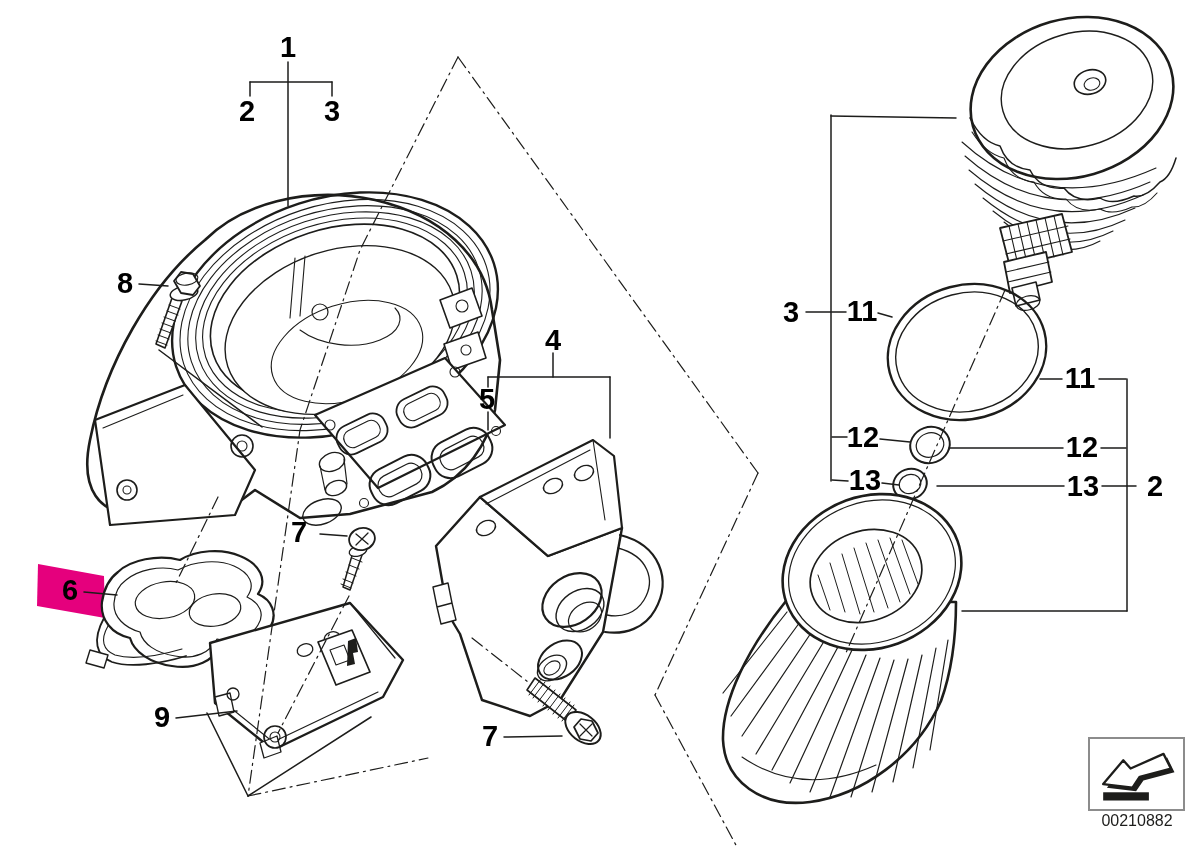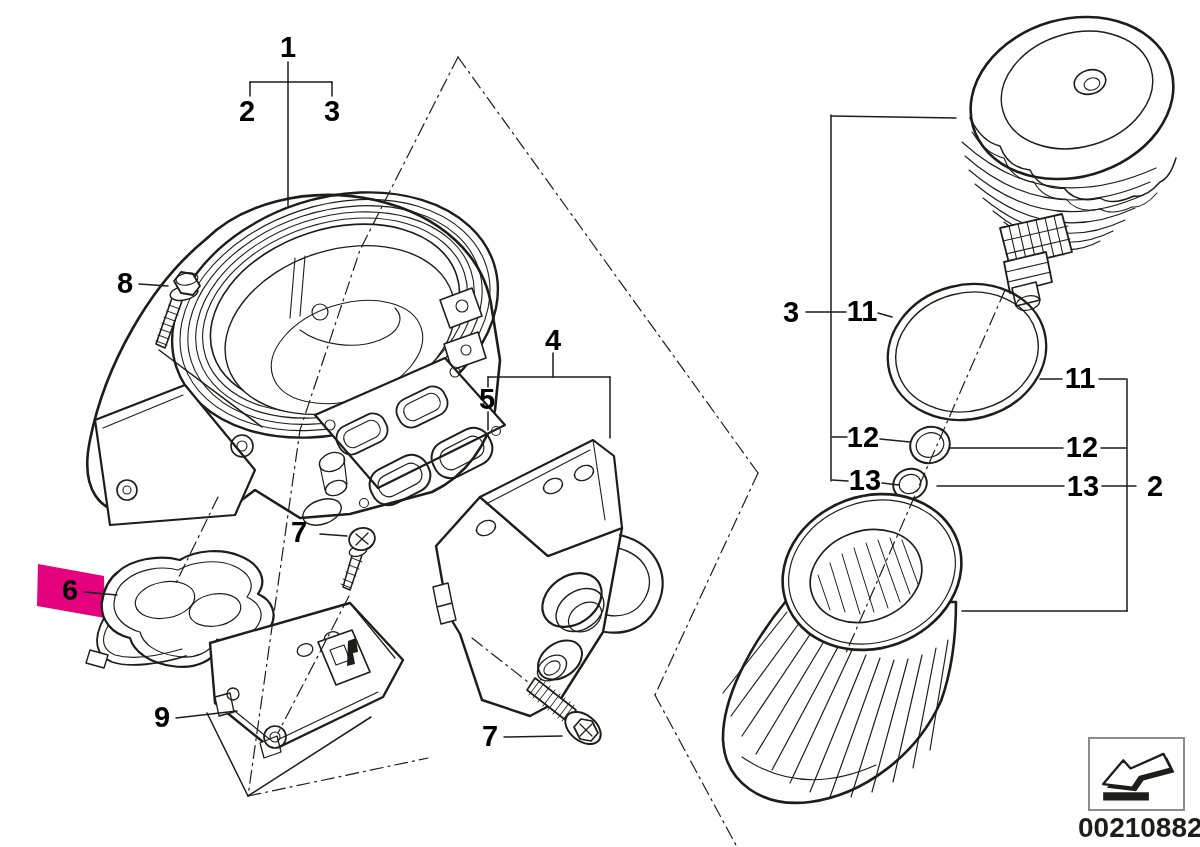--- a/index.html
+++ b/index.html
@@ -5,21 +5,21 @@
   html,body{margin:0;padding:0;background:#fff;}
   .stage{position:relative;width:1200px;height:847px;background:#ffffff;overflow:hidden;
          font-family:"Liberation Sans",sans-serif;}
   .stage svg.art{position:absolute;left:0;top:0;}
   .callout{position:absolute;transform:translate(-50%,-50%);font-weight:700;font-size:29px;
            color:#000;line-height:1;letter-spacing:0;user-select:none;}
   .ref-box{position:absolute;left:1088px;top:737px;width:97px;height:74px;
            border:2px solid #8c8c8c;box-sizing:border-box;background:#fff;
            display:flex;align-items:center;justify-content:center;}
   .doc-number{position:absolute;left:1078px;top:812px;width:118px;text-align:center;
-              font-size:28px;font-weight:700;color:#1d1d1b;}
+              font-size:16px;font-weight:400;color:#1d1d1b;}
 </style>
 </head>
 <body>
 
 <div class="stage">
 
 <svg class="art" width="1200" height="847" viewBox="0 0 1200 847" fill="none" stroke="#1d1d1b" stroke-width="1.4" stroke-linecap="round" stroke-linejoin="round">
 
   <polygon points="38,564 104,576 105,618 37,606" stroke="none" fill="#e5007d"></polygon>
 

